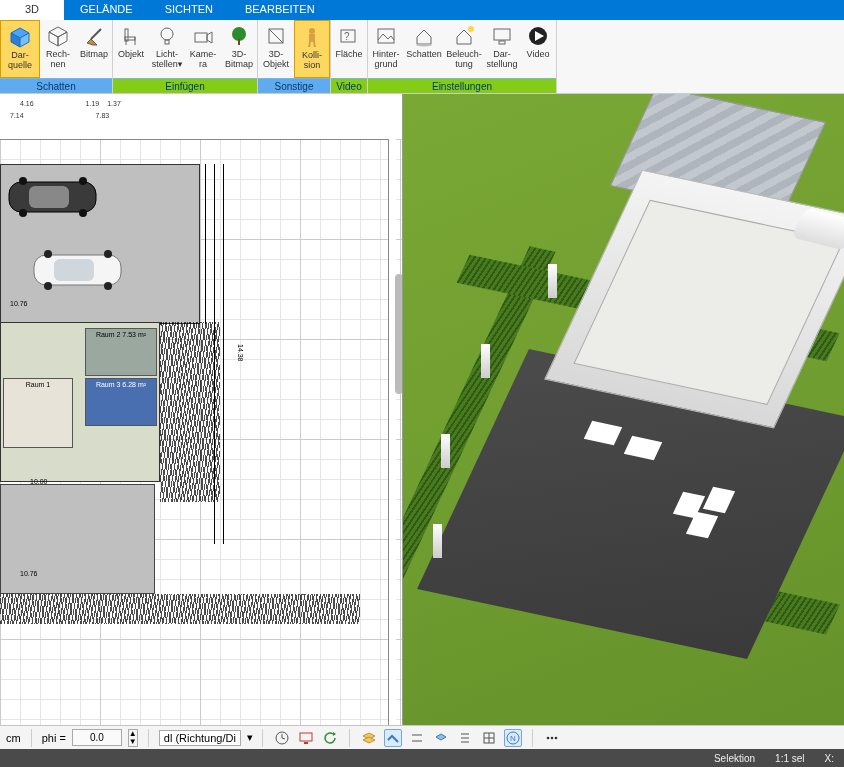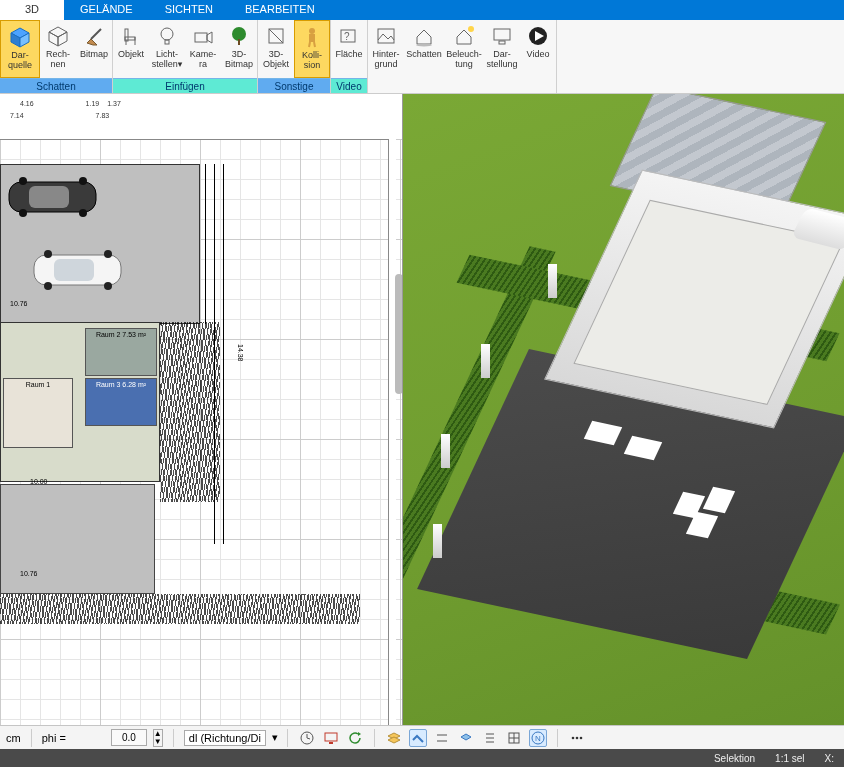--- a/index.html
+++ b/index.html
@@ -13,21 +13,21 @@
   
   
   .ribbon { height: 74px; background: #f7f7f7; border-bottom: 1px solid #ccc; display: flex; position: relative; }
   .ribbon-group { display: flex; flex-direction: column; border-right: 1px solid #d0d0d0; }
   .ribbon-buttons { display: flex; flex: 1; }
   .ribbon-btn { width: 36px; display: flex; flex-direction: column; align-items: center; justify-content: flex-start; padding: 4px 2px 1px; cursor: pointer; }
   .ribbon-btn.wide { width: 40px; }
   .ribbon-btn.active { background: #fdd860; border: 1px solid #d89c00; }
   .ribbon-btn .icon { width: 24px; height: 24px; margin-bottom: 2px; display: flex; align-items: center; justify-content: center; }
   .ribbon-btn .lbl { font-size: 9px; text-align: center; line-height: 1.1; color: #333; }
-  .ribbon-group-label { height: 15px; background: #5eead4; text-align: center; font-size: 10px; color: #003a6e; line-height: 15px; border-top: 1px solid #75b5e8; }
+  .ribbon-group-label { height: 15px; background: #84cc16; text-align: center; font-size: 10px; color: #003a6e; line-height: 15px; border-top: 1px solid #75b5e8; }
   .ribbon-group.active .ribbon-group-label { background: #60abf0; }
   
   
   .workspace { position: absolute; top: 94px; bottom: 40px; left: 0; right: 0; display: flex; background: #fff; }
   .pane { position: relative; overflow: hidden; }
   .pane.left { width: 403px; border-right: 1px solid #999; }
   .pane.right { flex: 1; }
   .scroll-thumb { position: absolute; right: -1px; top: 180px; width: 8px; height: 120px; background: #bbb; border-radius: 4px; }
   
   
@@ -82,21 +82,21 @@
   .house-inner { position:absolute; top: 26px; left: 20px; right: 16px; bottom: 20px; background: #ecece8; border:1px solid #aaa; }
   .carport-roof { position:absolute; top: 10px; left: 230px; width: 170px; height: 100px; background: repeating-linear-gradient(135deg,#c3c8cf 0 8px,#aeb5bd 8px 16px); transform: skew(-25deg,12deg); border:1px solid #999; }
   .car3d { position:absolute; top: 120px; left: 395px; width: 55px; height: 30px; background: linear-gradient(#fff,#ddd); border-radius: 8px; transform: skew(-25deg,12deg) rotate(2deg); }
   .pillar { position:absolute; width: 9px; height: 34px; background: linear-gradient(#fff,#ccc); }
   .chair { position:absolute; width: 30px; height: 18px; background:#fff; transform: skew(-25deg,12deg);}
   .hedge3d { position:absolute; background: repeating-linear-gradient(100deg,#2e5a12 0 2px,#4a7a20 2px 5px); }
   
   
   .bottom-bar { position: absolute; left: 0; right: 0; bottom: 18px; height: 24px; background: #f4f4f4; border-top: 1px solid #c5c5c5; display: flex; align-items: center; padding: 0 6px; gap: 6px; font-size: 11px; }
   .bottom-bar .sep { width: 1px; height: 18px; background: #ccc; margin: 0 4px; }
-  .spin { width: 36px; height: 17px; border: 1px solid #aaa; text-align: center; font-size: 10px; background:#fafafa;margin-left:39px; }
+  .spin { width: 50px; height: 17px; border: 1px solid #aaa; text-align: center; font-size: 10px; background:#fafafa; }
   .mini-icon { width: 18px; height: 18px; display:inline-flex; align-items:center; justify-content:center; cursor:pointer; }
   .mini-icon.on { border:1px solid #7aa6d6; background:#d8ebff; border-radius:2px;}
   
   
   .status-bar { position: absolute; left: 0; right: 0; bottom: 0; height: 18px; background: #4a4a4a; color: #eee; display: flex; align-items: center; justify-content: flex-end; padding: 0 10px; font-size: 10px; gap: 20px; }
 
   
   svg { display:block; }
 </style>
 </head>
@@ -272,20 +272,21 @@
       <div class="ribbon-btn">
         <span class="icon">
             <svg width="22" height="22">
               <circle cx="11" cy="11" r="9" fill="#222"></circle>
               <polygon points="8,6 17,11 8,16" fill="#fff"></polygon>
             </svg>
           </span>
         <span class="lbl">Video</span>
       </div>
     </div>
+    <div class="ribbon-group-label">Einstellungen</div>
   </div>
 </div>
 
 <div class="workspace">
 
   <div class="pane left">
     <div class="grid-bg"></div>
     <div class="grid-major"></div>
     <div class="ruler-h"></div>
     <div class="ruler-v"></div>

